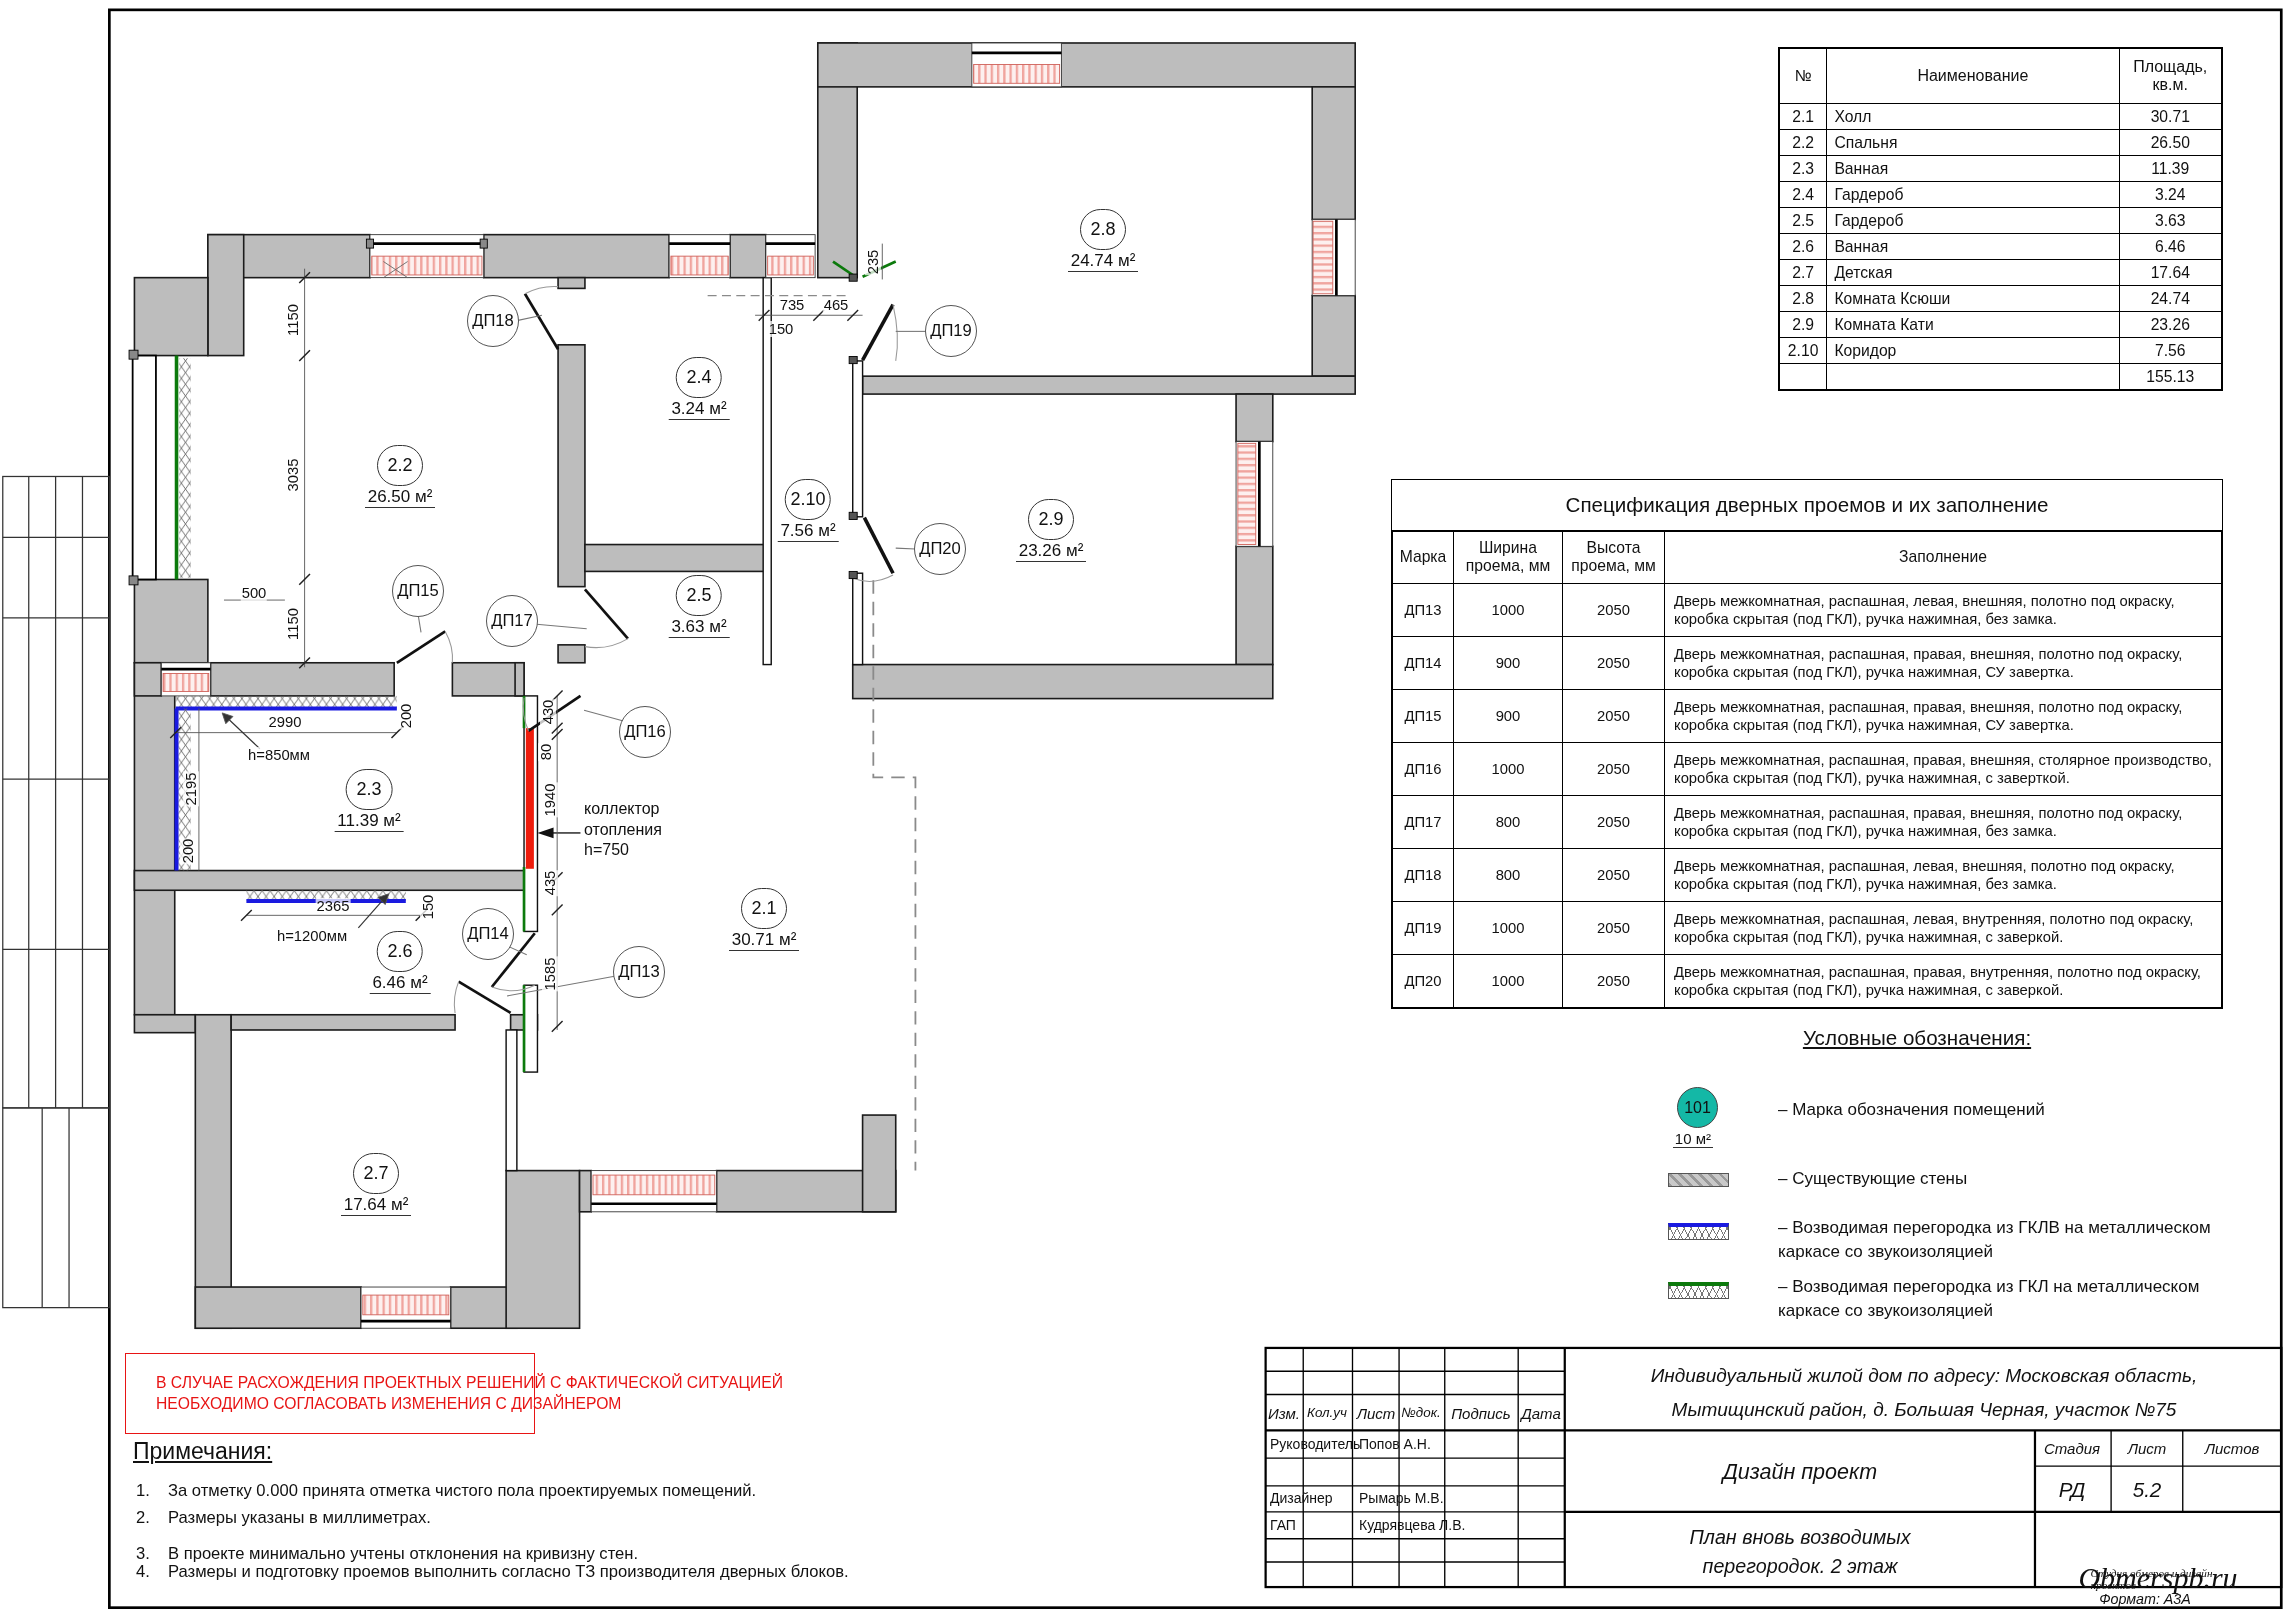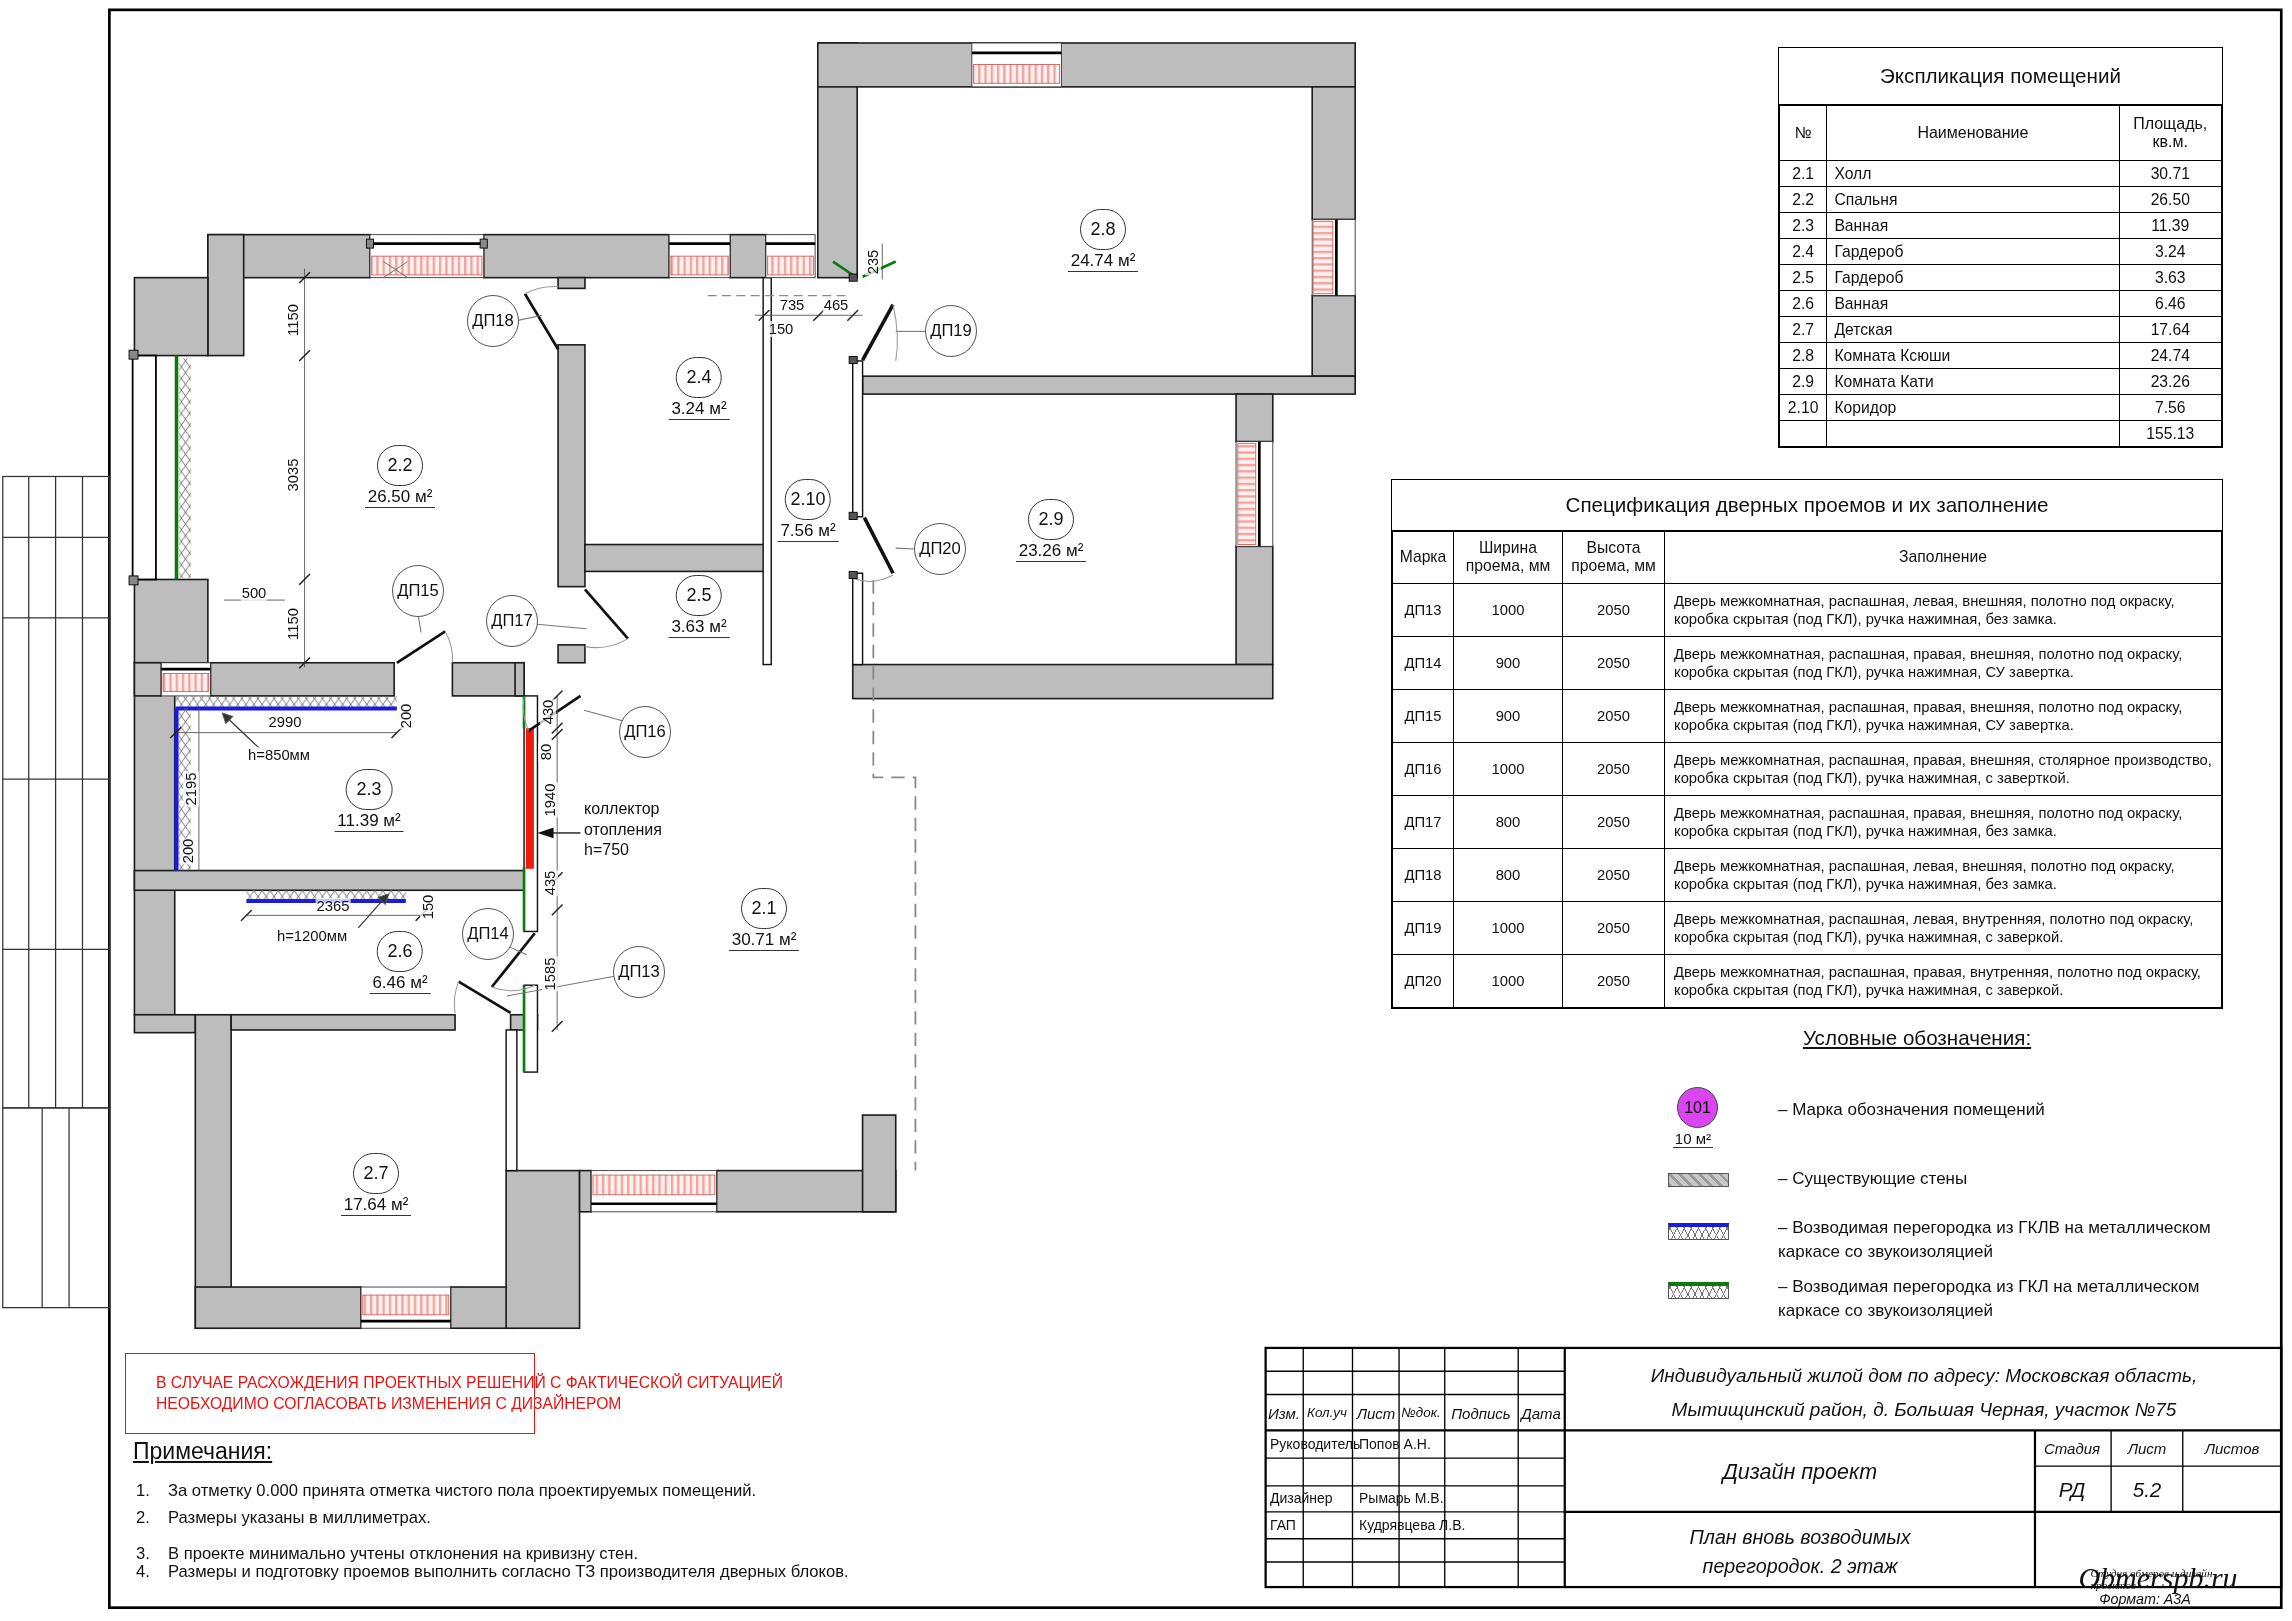--- a/index.html
+++ b/index.html
@@ -26,21 +26,21 @@
   #spec th{font-size:15.7px;height:47px;line-height:1.15;padding:1.8px 3.6px;}
   #spec td{font-size:14.8px;line-height:18px;padding:8px 9px;}
   #spec td.c{text-align:center;padding:8px 1.8px;}
   #spec td.l{text-align:left;}
 
   
   .leg-title{position:absolute;left:1917px;top:1026px;transform:translateX(-50%);
              font-size:20.6px;text-decoration:underline;white-space:nowrap;}
   .leg-text{position:absolute;left:1778px;font-size:17px;line-height:24px;white-space:nowrap;}
   .leg-circle{position:absolute;left:1677px;top:1087px;width:39px;height:39px;border:1.3px solid #444;
-              border-radius:50%;text-align:center;line-height:39px;font-size:16px;background:#d946ef;}
+              border-radius:50%;text-align:center;line-height:39px;font-size:16px;background:#14b8a6;}
   .leg-area{position:absolute;left:1673px;top:1130px;font-size:15px;border-bottom:1.3px solid #333;padding:0 1.8px;}
   .sw{position:absolute;left:1668px;width:59px;border:0.9px solid #555;}
   .sw-exist{top:1173px;height:11.6px;background:repeating-linear-gradient(45deg,#9a9a9a 0 2.7px,#c9c9c9 2.7px 7.2px);}
   .sw-x{height:11.6px;background:
         repeating-linear-gradient(62deg,rgba(255,255,255,0) 0 5.4px,#777 5.4px 6.3px),
         repeating-linear-gradient(-62deg,rgba(255,255,255,0) 0 5.4px,#777 5.4px 6.3px),#fff;}
   .sw-gklv{top:1223px;border-top:4.5px solid #1a1ae0;}
   .sw-gkl{top:1282px;border-top:4.5px solid #0c7a0c;}
 
   
@@ -435,21 +435,20 @@
   <div class="dim" style="left:781px;top:329px">150</div>
   <div class="dim rot" style="left:873px;top:262px">235</div>
 
   <div class="coll">
     <span style="display:block">коллектор</span>
     <span style="display:block">отопления</span>
     <span style="display:block">h=750</span>
   </div>
 
   <div id="exp" class="panel">
-    <div class="ttl">Экспликация помещений</div>
     <table class="gt">
       <colgroup>
           <col style="width:47px">
           <col style="width:291px">
           <col style="width:102px">
         </colgroup>
       <thead>
         <tr>
           <th class="c">№</th>
           <th class="c">Наименование</th>

